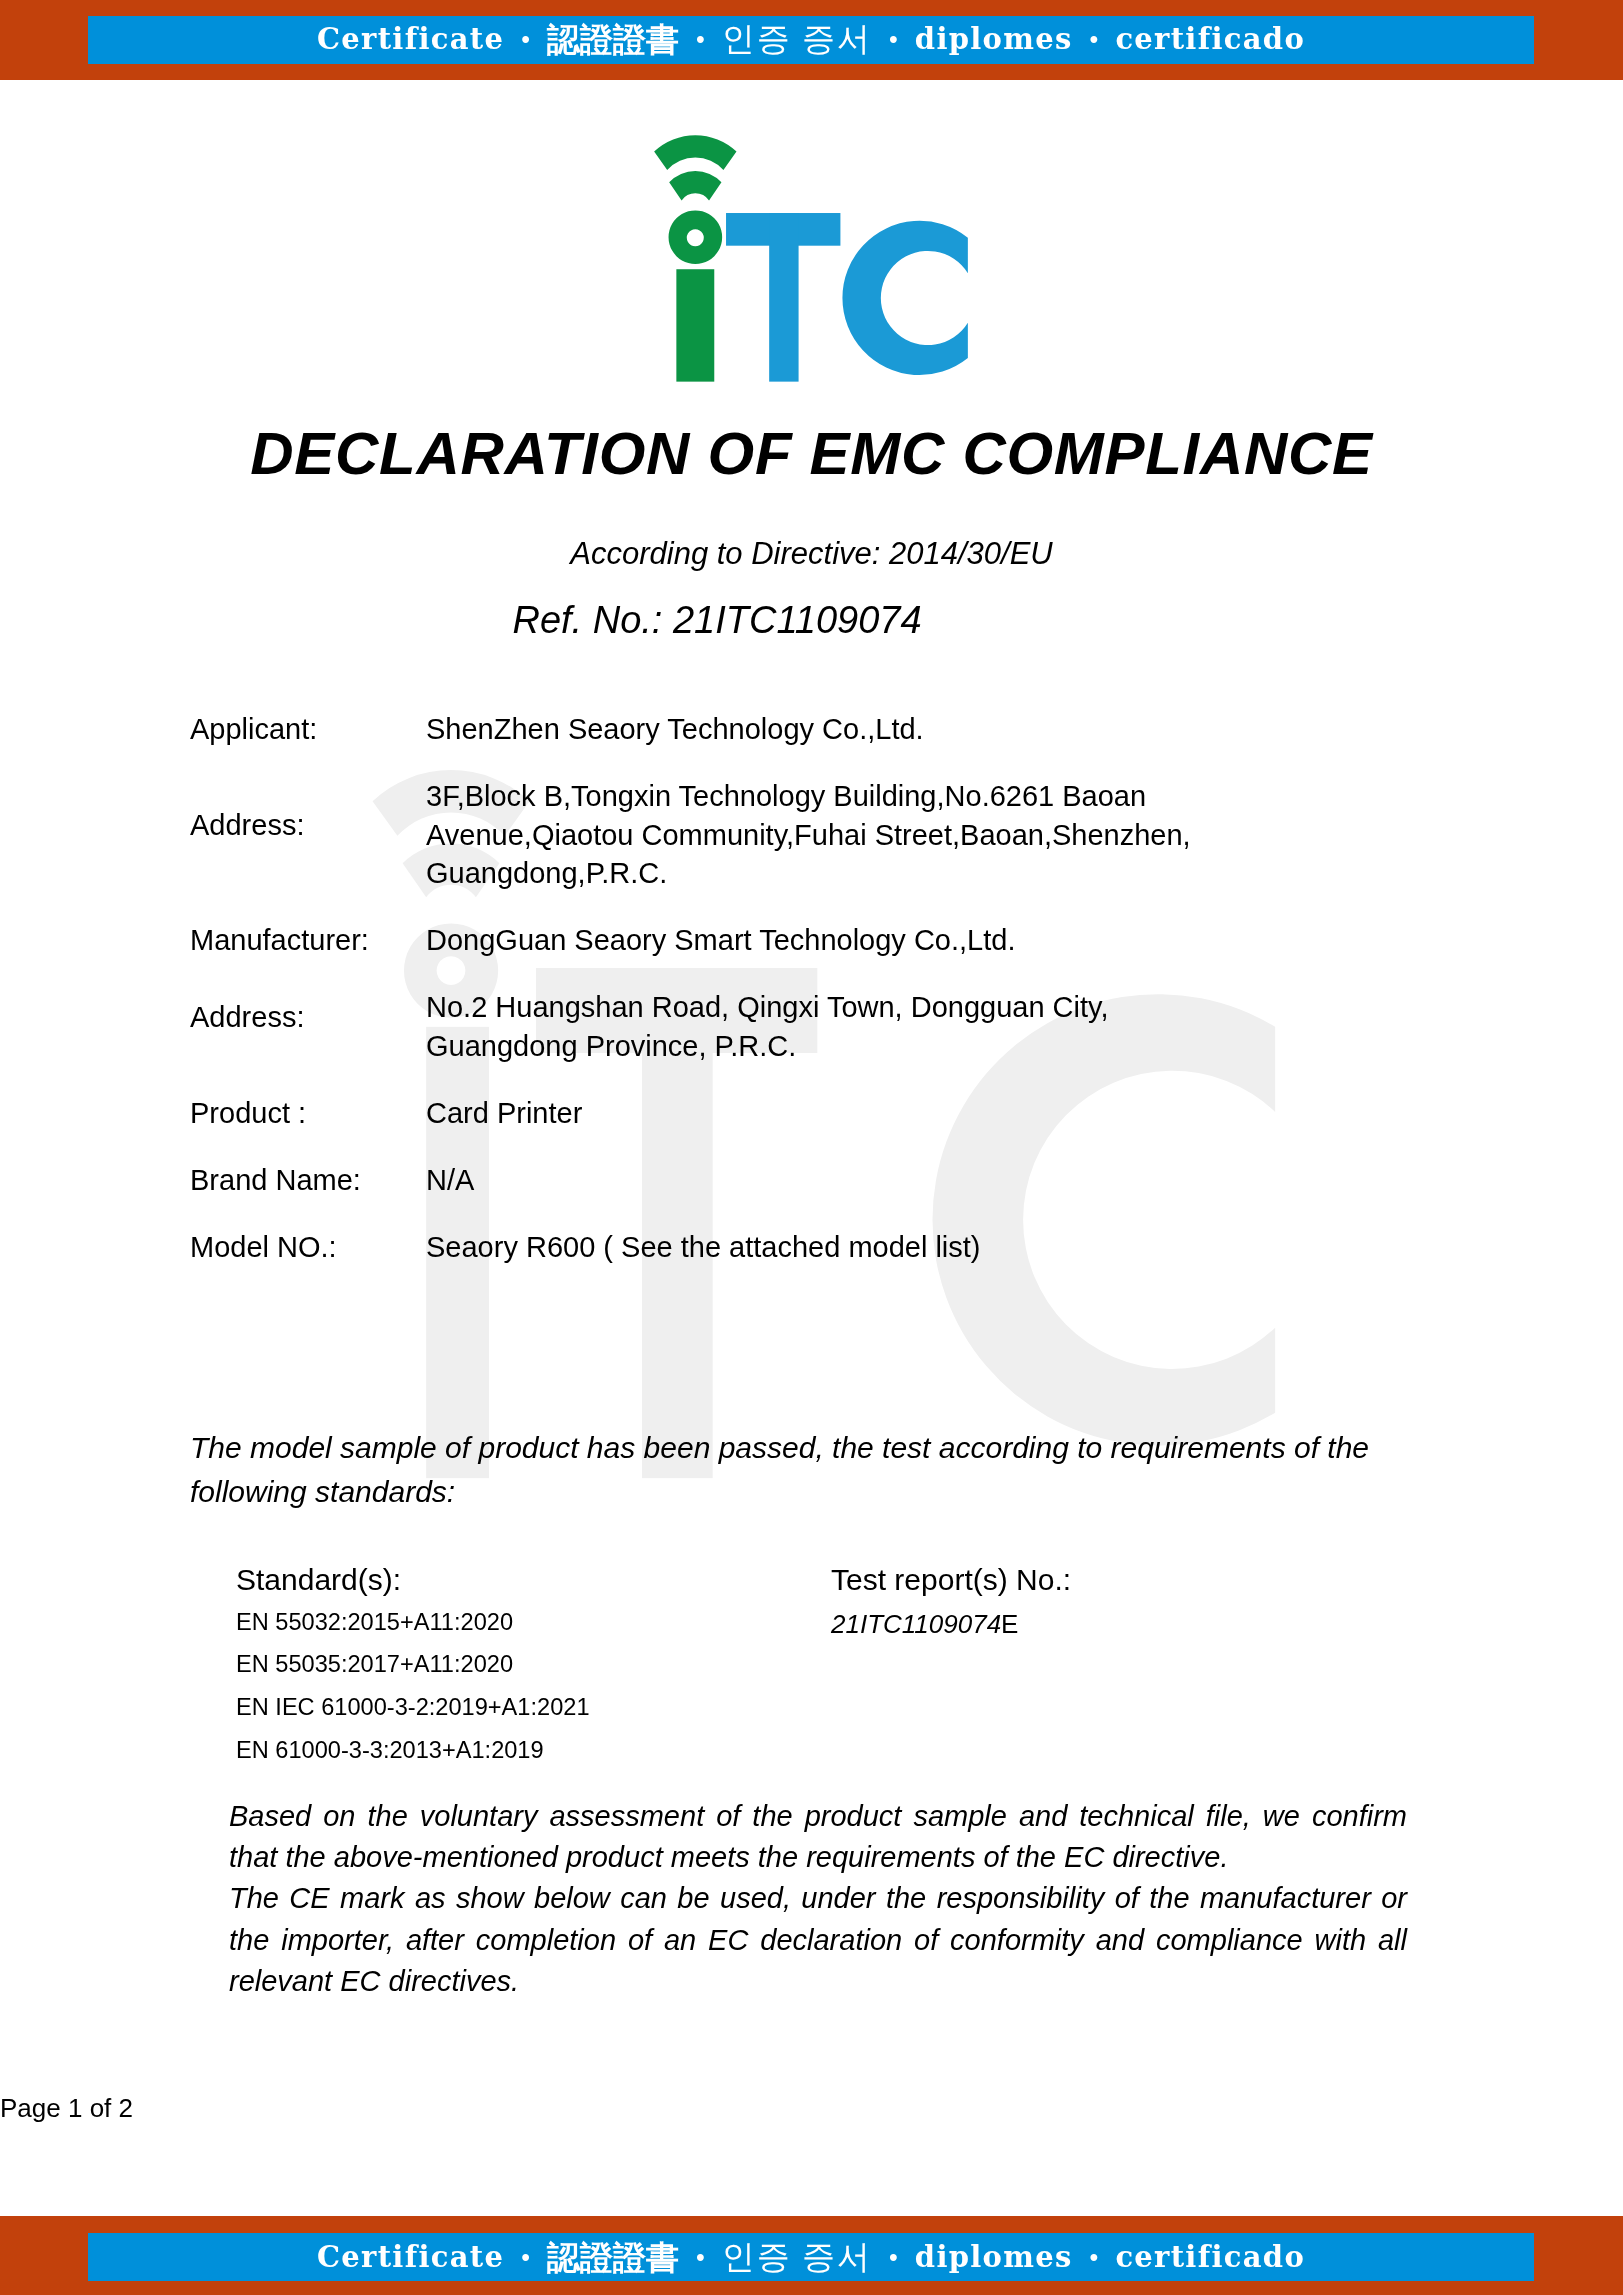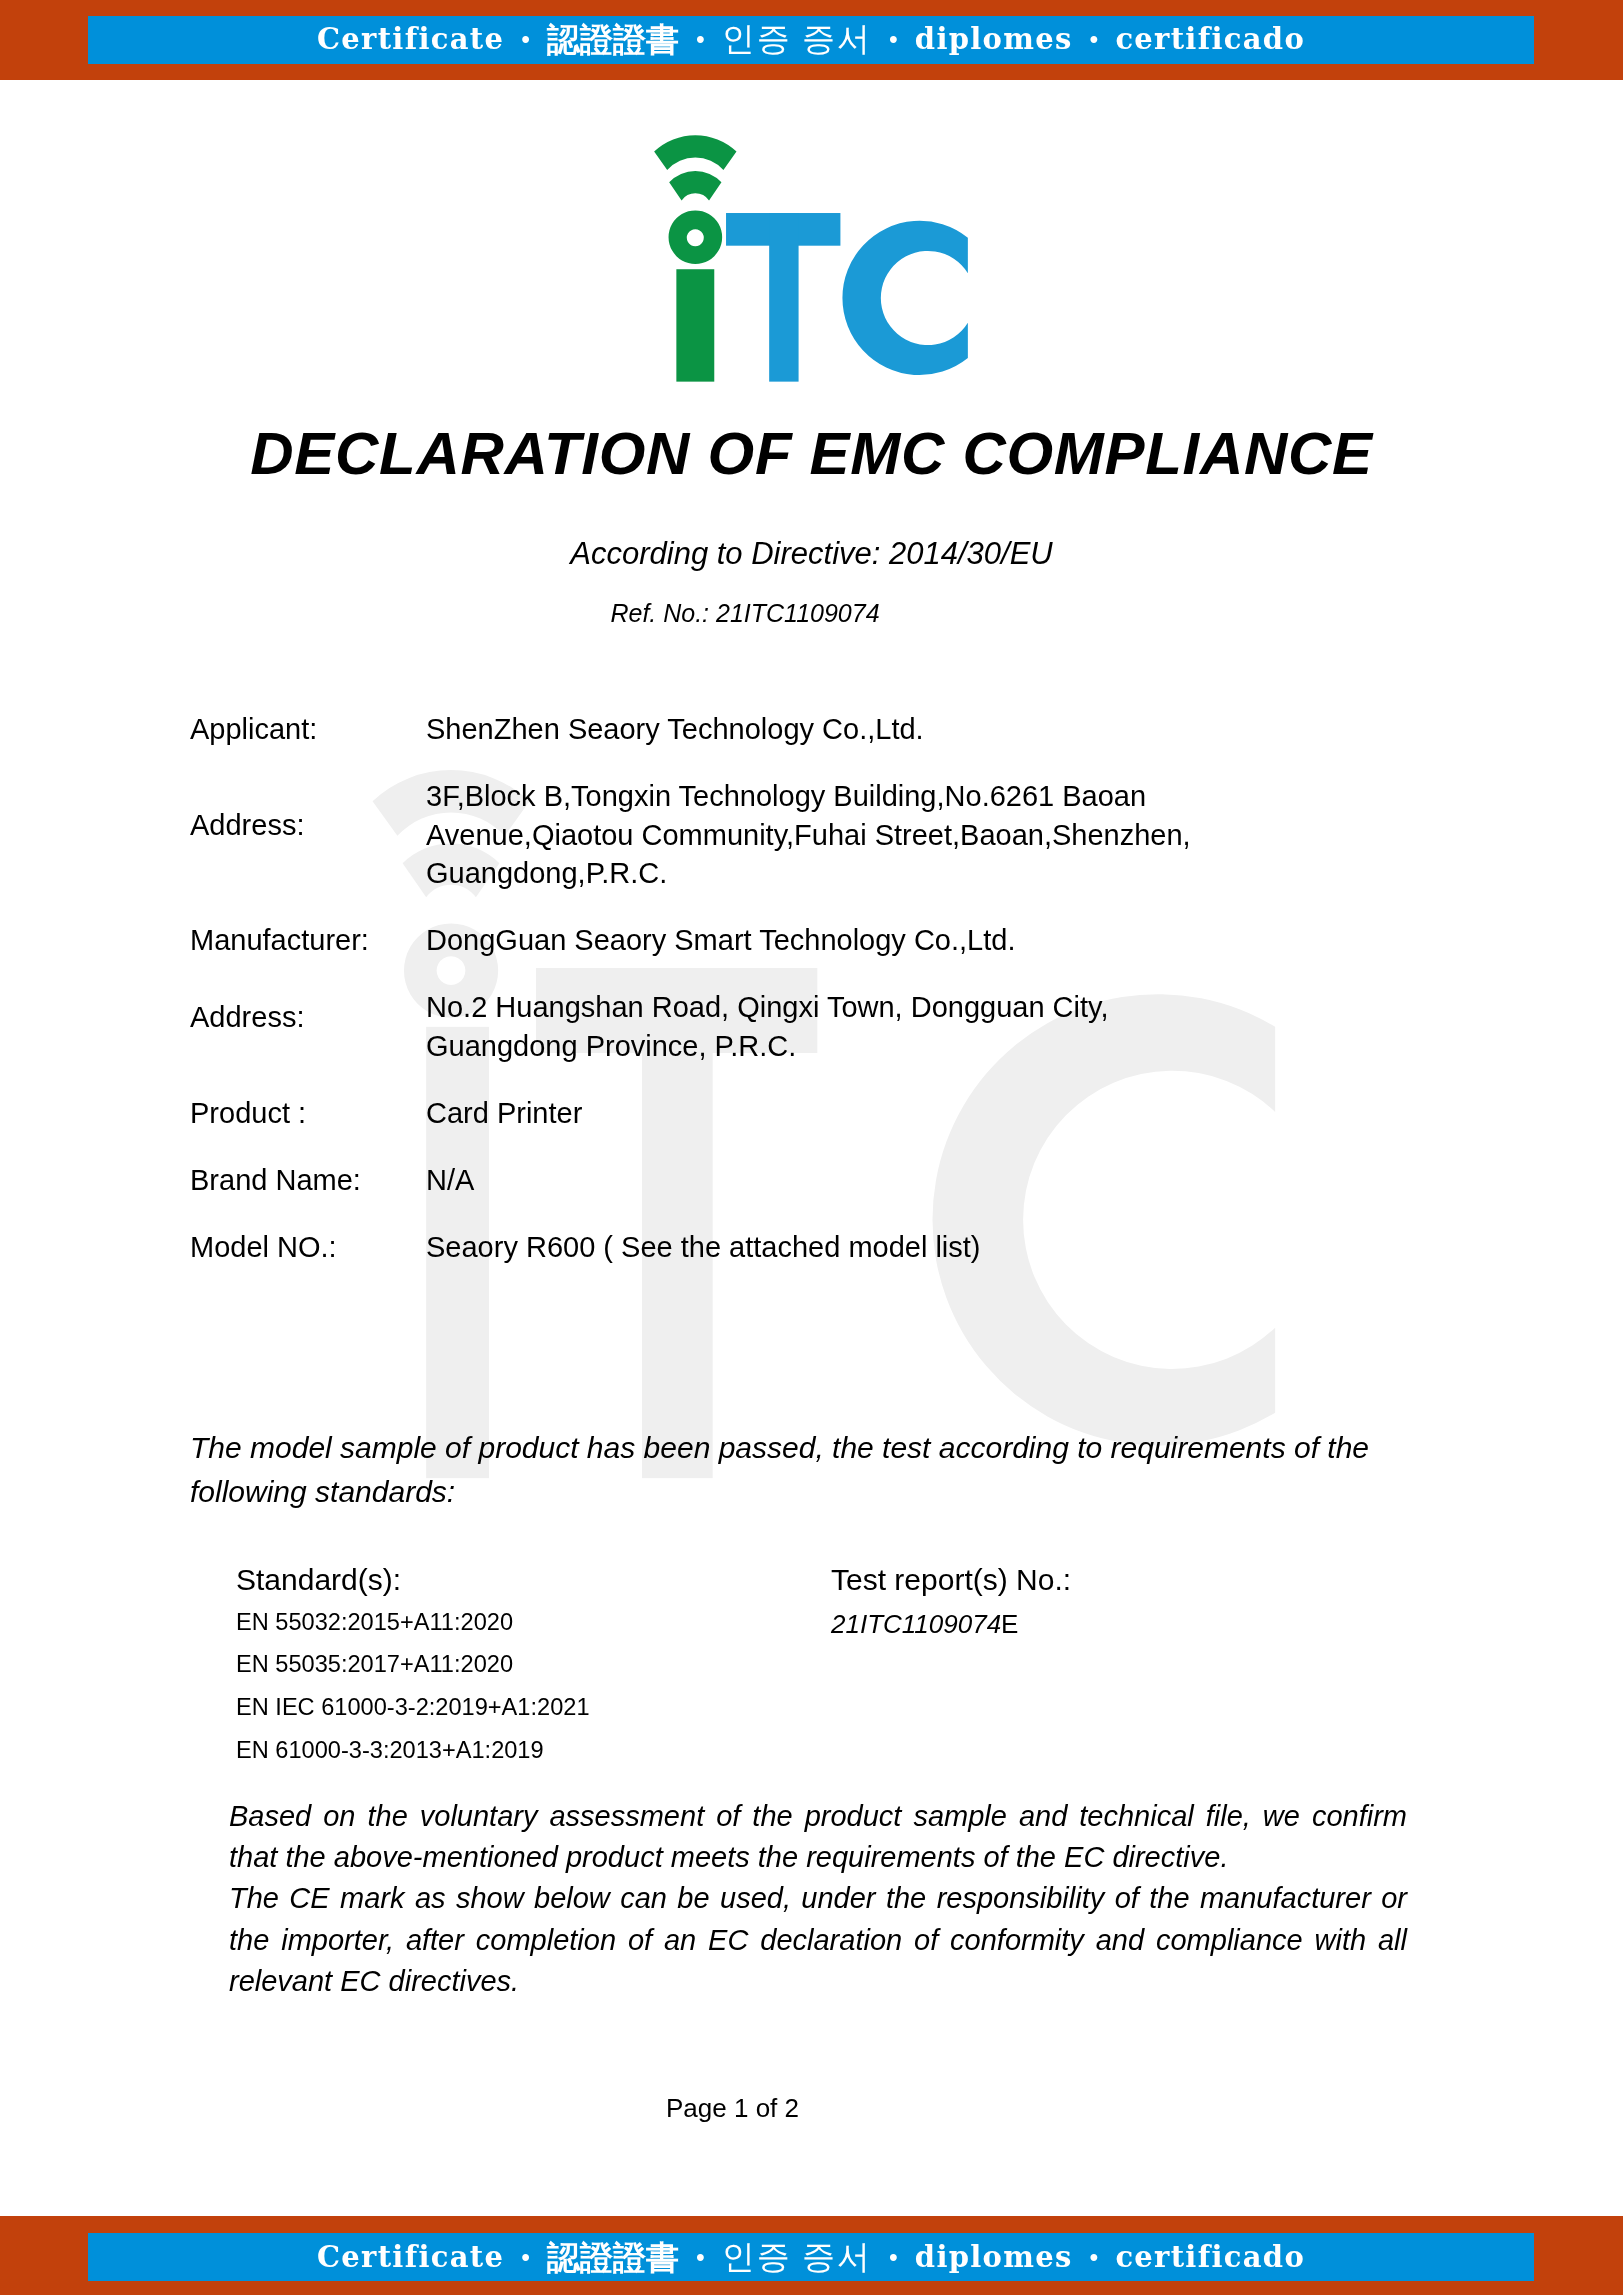--- a/index.html
+++ b/index.html
@@ -129,23 +129,22 @@
     text-align: center;
     font-size: 31px;
     font-style: italic;
   }
   .doc-sub2 {
     position: absolute;
     left: 0;
     top: 599px;
     width: 1434px;
     text-align: center;
-    font-size: 25px;
-    font-style: italic;
-    padding-left: 28px;
+    font-size: 38px;
+    font-style: italic;
   }
 
   
   .fields {
     position: absolute;
     left: 190px;
     top: 710px;
     width: 1256px;
   }
   .field-row {
@@ -230,21 +229,21 @@
     text-align: justify;
   }
   .closing p { margin: 0; }
 
   
   .page-num {
     position: absolute;
     left: 0;
     top: 2093px;
     width: 1465px;
-    text-align: center;
+    text-align: left;
     font-size: 26px;
   }
 </style>
 </head>
 <body>
 
 <div class="page">
 
   <div class="banner banner-top">
     <div class="banner-inner">

